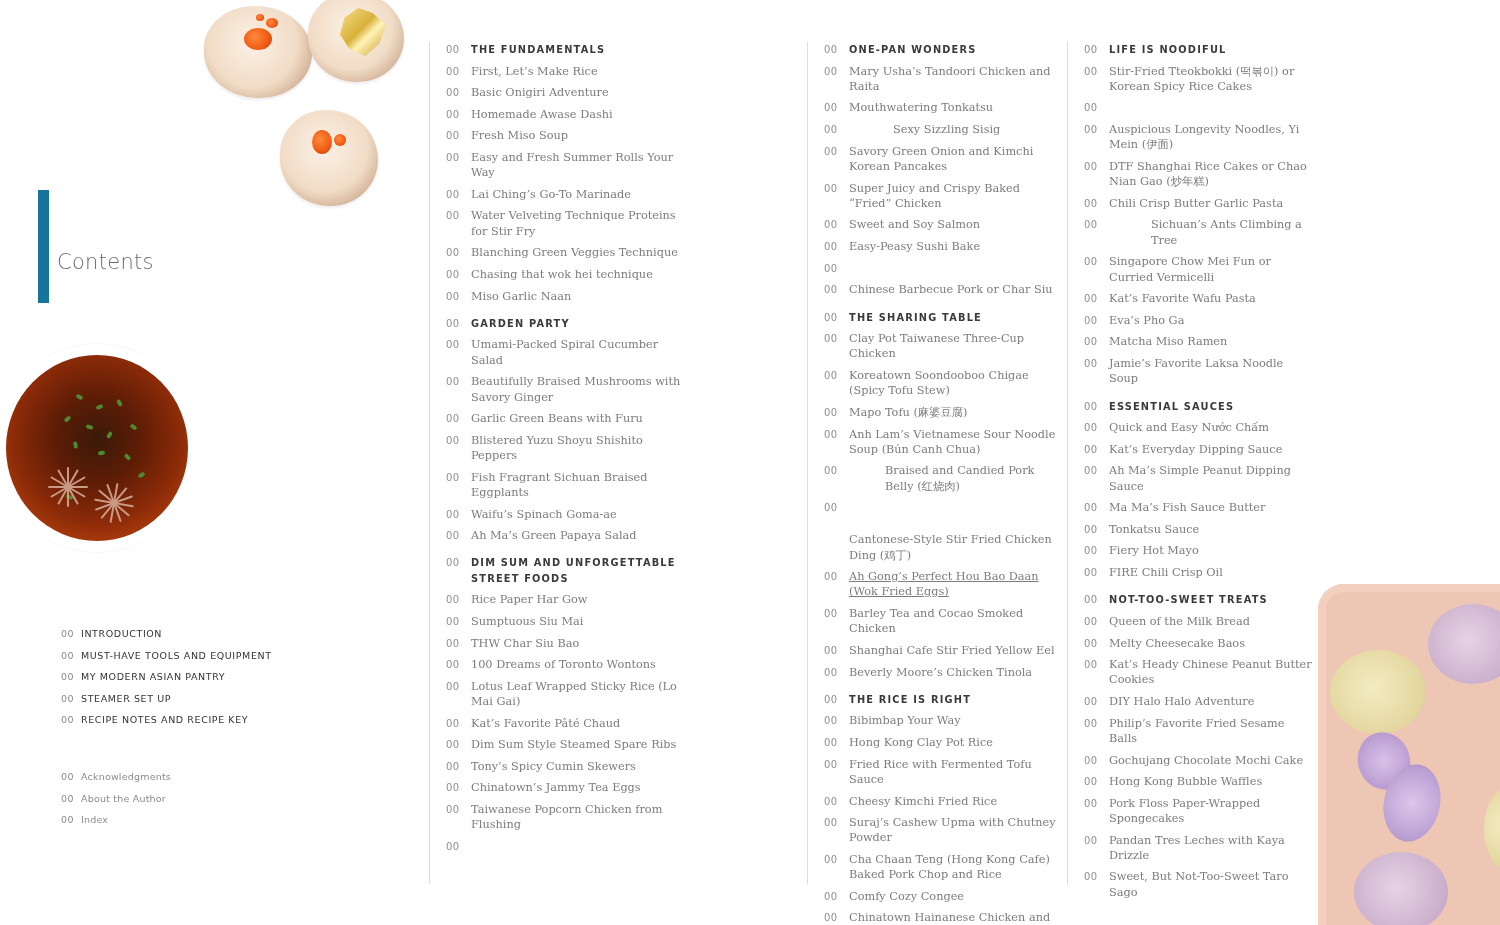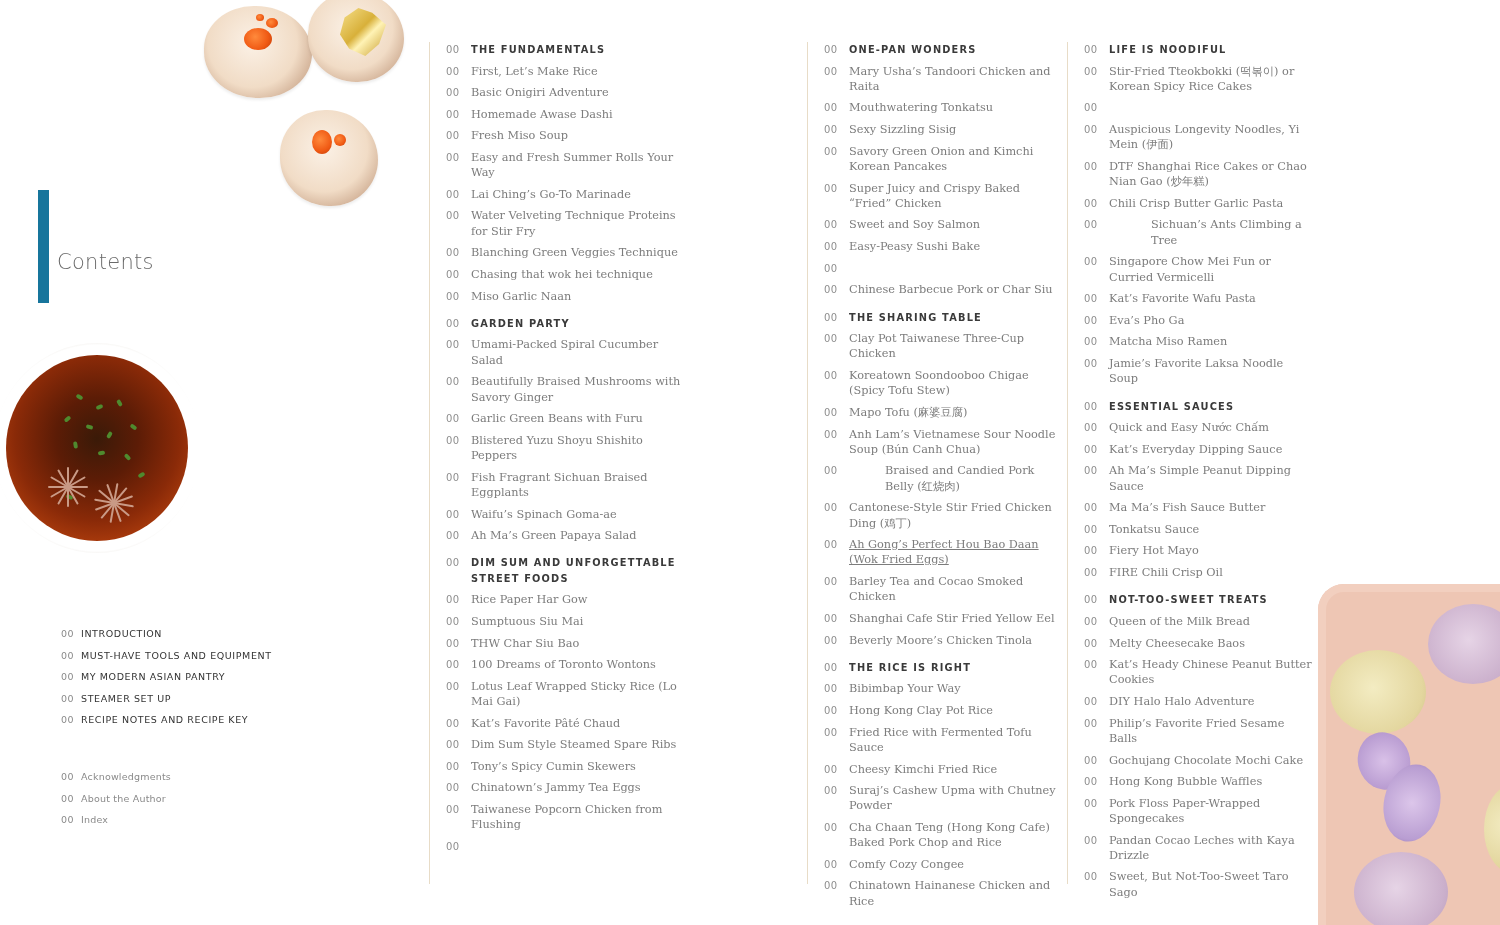--- a/index.html
+++ b/index.html
@@ -276,21 +276,21 @@
         <div class="entry">
           <span class="num">00</span>
           <span class="txt" style="max-width: 215px;">Mary Usha’s Tandoori Chicken and Raita</span>
         </div>
         <div class="entry">
           <span class="num">00</span>
           <span class="txt" style="max-width: 215px;">Mouthwatering Tonkatsu</span>
         </div>
         <div class="entry">
           <span class="num">00</span>
-          <span class="txt" style="max-width: 215px;">Sexy Sizzling Sisig</span>
+          <span class="txt" style="max-width: 215px; margin-left: 44px;">Sexy Sizzling Sisig</span>
         </div>
         <div class="entry">
           <span class="num">00</span>
           <span class="txt" style="max-width: 215px;">Savory Green Onion and Kimchi Korean Pancakes</span>
         </div>
         <div class="entry">
           <span class="num">00</span>
           <span class="txt" style="max-width: 215px;">Super Juicy and Crispy Baked “Fried” Chicken</span>
         </div>
         <div class="entry">
@@ -329,21 +329,21 @@
         <div class="entry">
           <span class="num">00</span>
           <span class="txt" style="max-width: 215px;">Anh Lam’s Vietnamese Sour Noodle Soup (Bún Canh Chua)</span>
         </div>
         <div class="entry">
           <span class="num">00</span>
           <span class="txt" style="max-width: 215px; margin-left: 36px;">Braised and Candied Pork Belly (红烧肉)</span>
         </div>
         <div class="entry">
           <span class="num">00</span>
-          <span class="txt" style="max-width: 215px;">Cantonese-Style Stir Fried Chicken Ding (鸡丁)</span>
+          <span class="txt" style="max-width: 215px; margin-top: 32px;">Cantonese-Style Stir Fried Chicken Ding (鸡丁)</span>
         </div>
         <div class="entry">
           <span class="num">00</span>
           <span class="txt" style="max-width: 215px; text-decoration: underline;">Ah Gong’s Perfect Hou Bao Daan (Wok Fried Eggs)</span>
         </div>
         <div class="entry">
           <span class="num">00</span>
           <span class="txt" style="max-width: 215px;">Barley Tea and Cocao Smoked Chicken</span>
         </div>
         <div class="entry">
@@ -510,21 +510,21 @@
         <div class="entry">
           <span class="num">00</span>
           <span class="txt" style="max-width: 205px;">Hong Kong Bubble Waffles</span>
         </div>
         <div class="entry">
           <span class="num">00</span>
           <span class="txt" style="max-width: 205px;">Pork Floss Paper-Wrapped Spongecakes</span>
         </div>
         <div class="entry">
           <span class="num">00</span>
-          <span class="txt" style="max-width: 205px;">Pandan Cocao Leches with Kaya Drizzle</span>
+          <span class="txt" style="max-width: 205px;">Pandan Tres Leches with Kaya Drizzle</span>
         </div>
         <div class="entry">
           <span class="num">00</span>
           <span class="txt" style="max-width: 205px;">Sweet, But Not-Too-Sweet Taro Sago</span>
         </div>
       </div>
     </div>
 
   <div class="tray">
     <div class="bun" style="left:110px;top:20px;width:90px;height:80px;background:radial-gradient(circle at 45% 45%,#e6d4e6,#cbb0cc 70%,#b89ab8);"></div>

